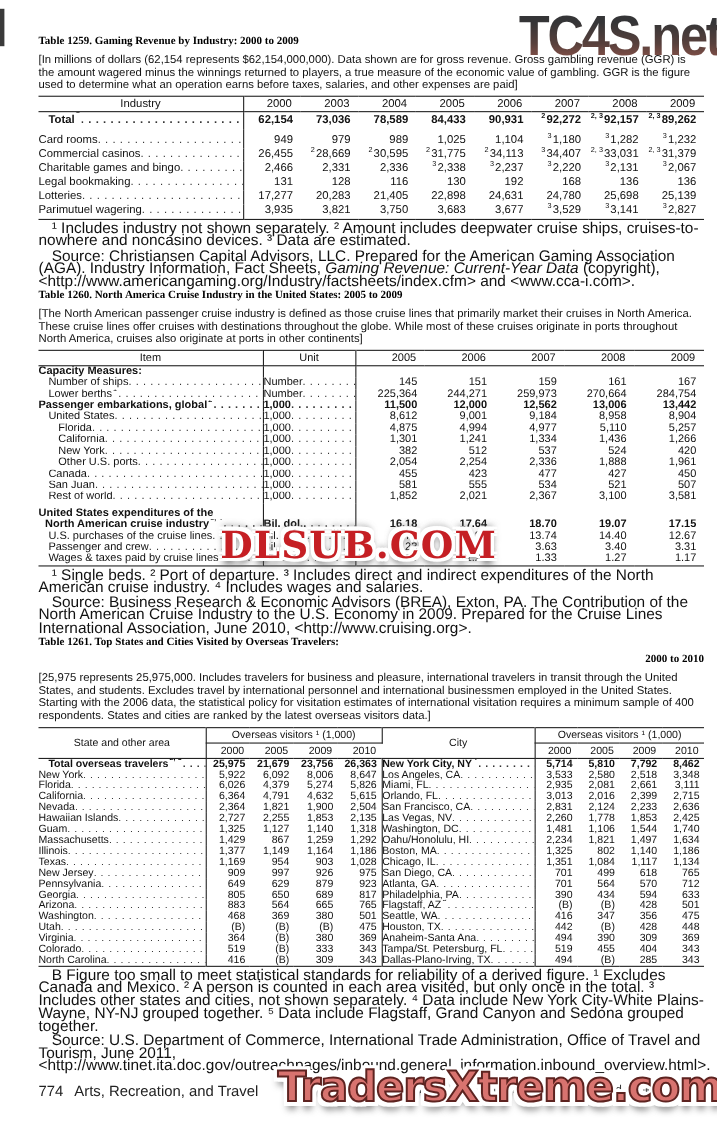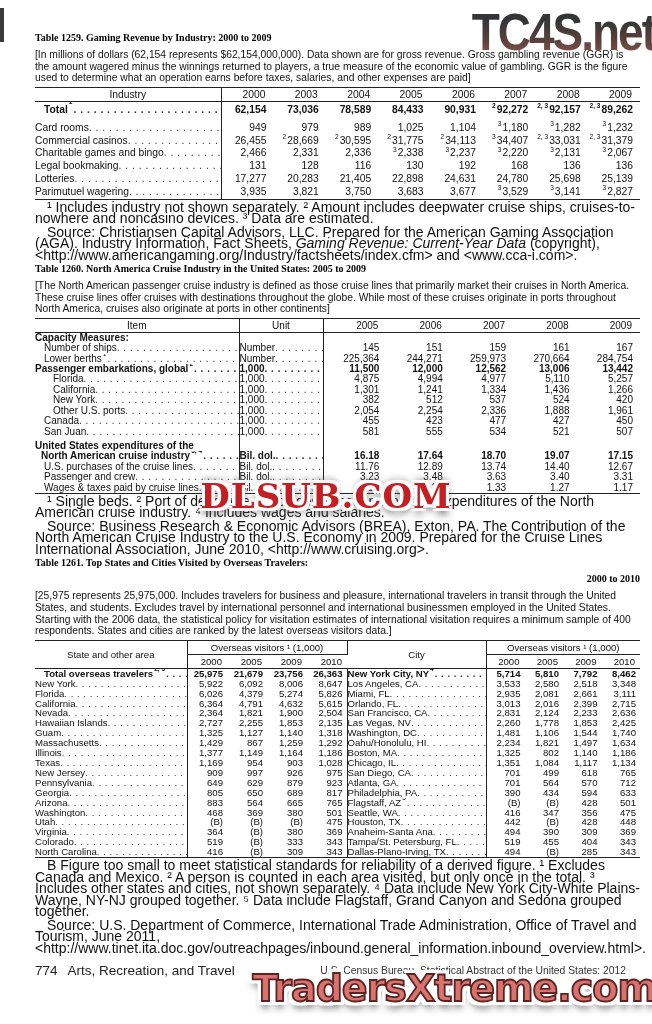--- a/index.html
+++ b/index.html
@@ -317,20 +317,39 @@
                 <span class="dots"></span>
               </div>
             </td>
             <td class="num">11,500</td>
             <td class="num">12,000</td>
             <td class="num">12,562</td>
             <td class="num">13,006</td>
             <td class="num">13,442</td>
           </tr>
           <tr>
+            <td class="vr i1">
+              <div class="lw">
+                <span class="lt">United States</span>
+                <span class="dots"></span>
+              </div>
+            </td>
+            <td class="vr">
+              <div class="lw">
+                <span class="lt">1,000</span>
+                <span class="dots"></span>
+              </div>
+            </td>
+            <td class="num">8,612</td>
+            <td class="num">9,001</td>
+            <td class="num">9,184</td>
+            <td class="num">8,958</td>
+            <td class="num">8,904</td>
+          </tr>
+          <tr>
             <td class="vr i2">
               <div class="lw">
                 <span class="lt">Florida</span>
                 <span class="dots"></span>
               </div>
             </td>
             <td class="vr">
               <div class="lw">
                 <span class="lt">1,000</span>
                 <span class="dots"></span>
@@ -429,20 +448,39 @@
               <div class="lw">
                 <span class="lt">1,000</span>
                 <span class="dots"></span>
               </div>
             </td>
             <td class="num">581</td>
             <td class="num">555</td>
             <td class="num">534</td>
             <td class="num">521</td>
             <td class="num">507</td>
+          </tr>
+          <tr>
+            <td class="vr i1">
+              <div class="lw">
+                <span class="lt">Rest of world</span>
+                <span class="dots"></span>
+              </div>
+            </td>
+            <td class="vr">
+              <div class="lw">
+                <span class="lt">1,000</span>
+                <span class="dots"></span>
+              </div>
+            </td>
+            <td class="num">1,852</td>
+            <td class="num">2,021</td>
+            <td class="num">2,367</td>
+            <td class="num">3,100</td>
+            <td class="num">3,581</td>
           </tr>
           <tr class="b gapped">
             <td class="vr">
               <div class="lw">
                 <span class="lt">United States expenditures of the</span>
               </div>
               <div class="lw l2">
                 <span class="lt">North American cruise industry</span>
                 <sup class="s">3, 4</sup>
                 <span class="dots"></span>

